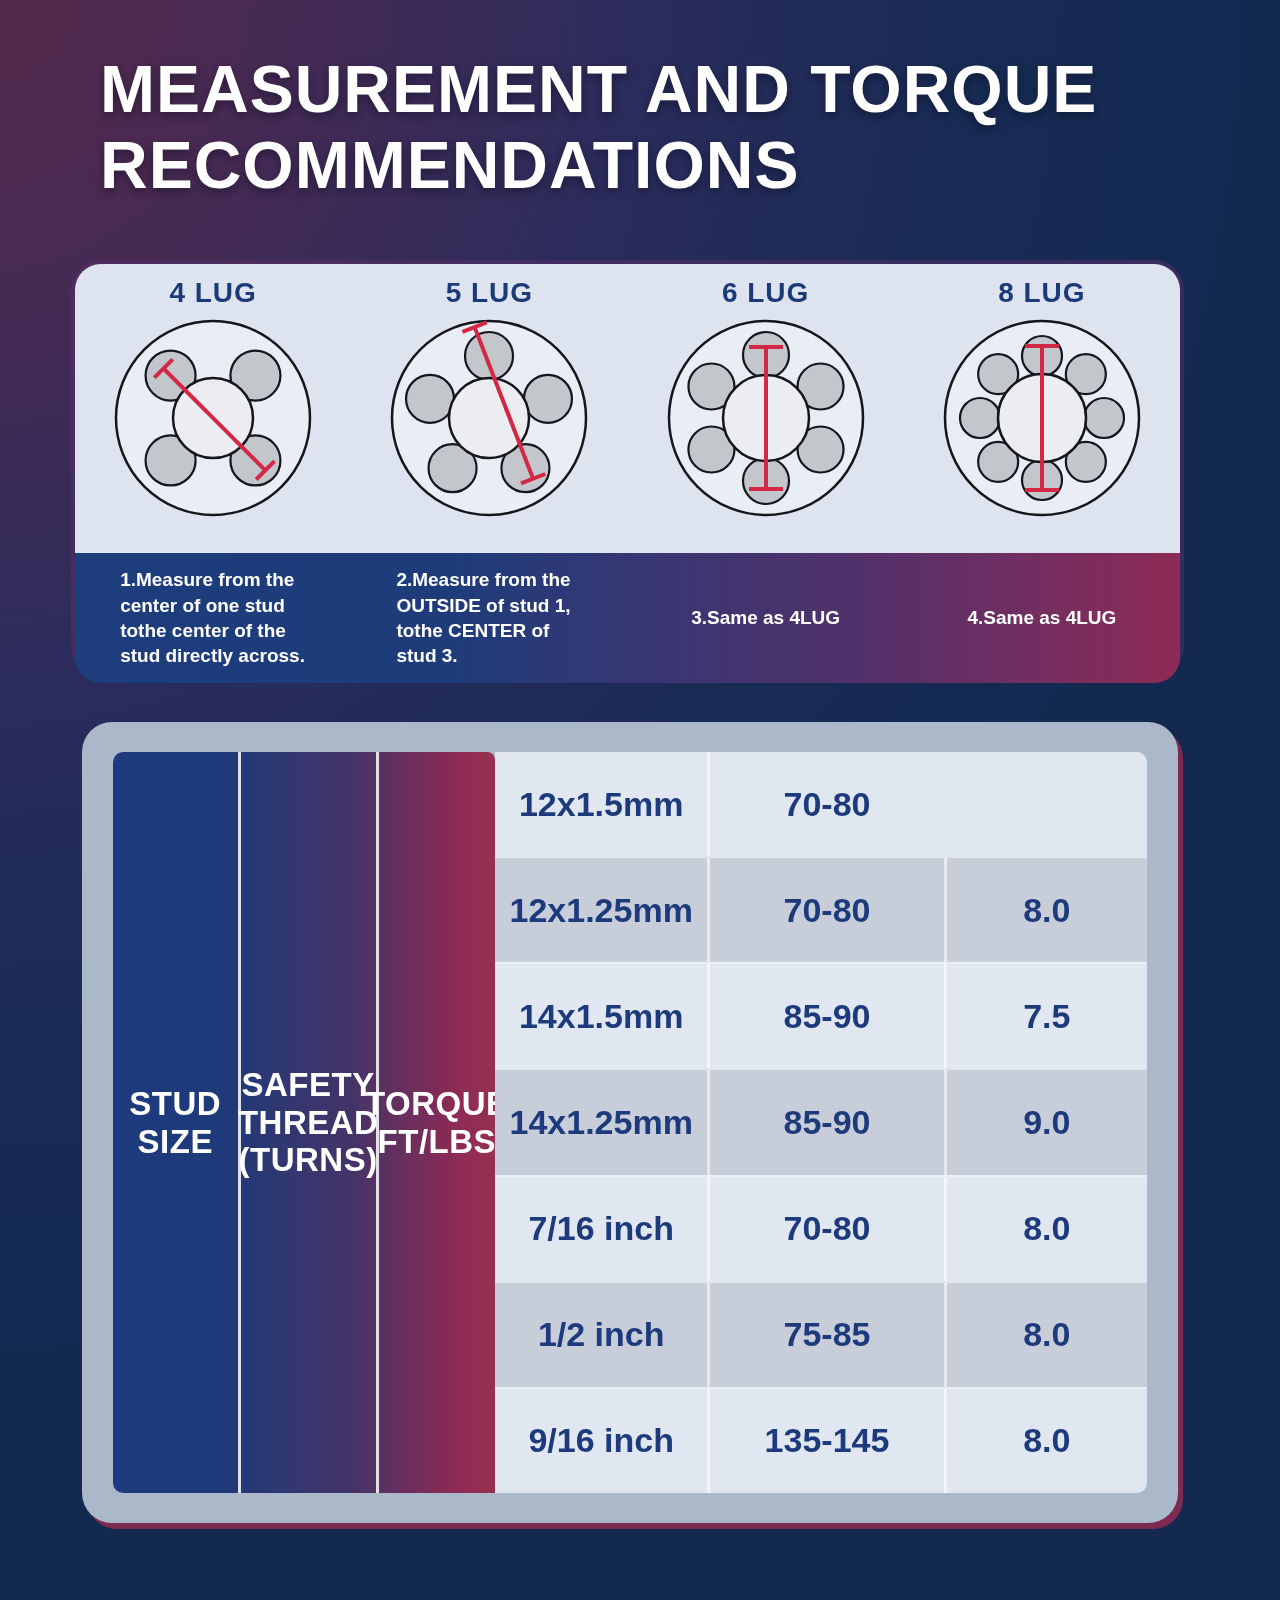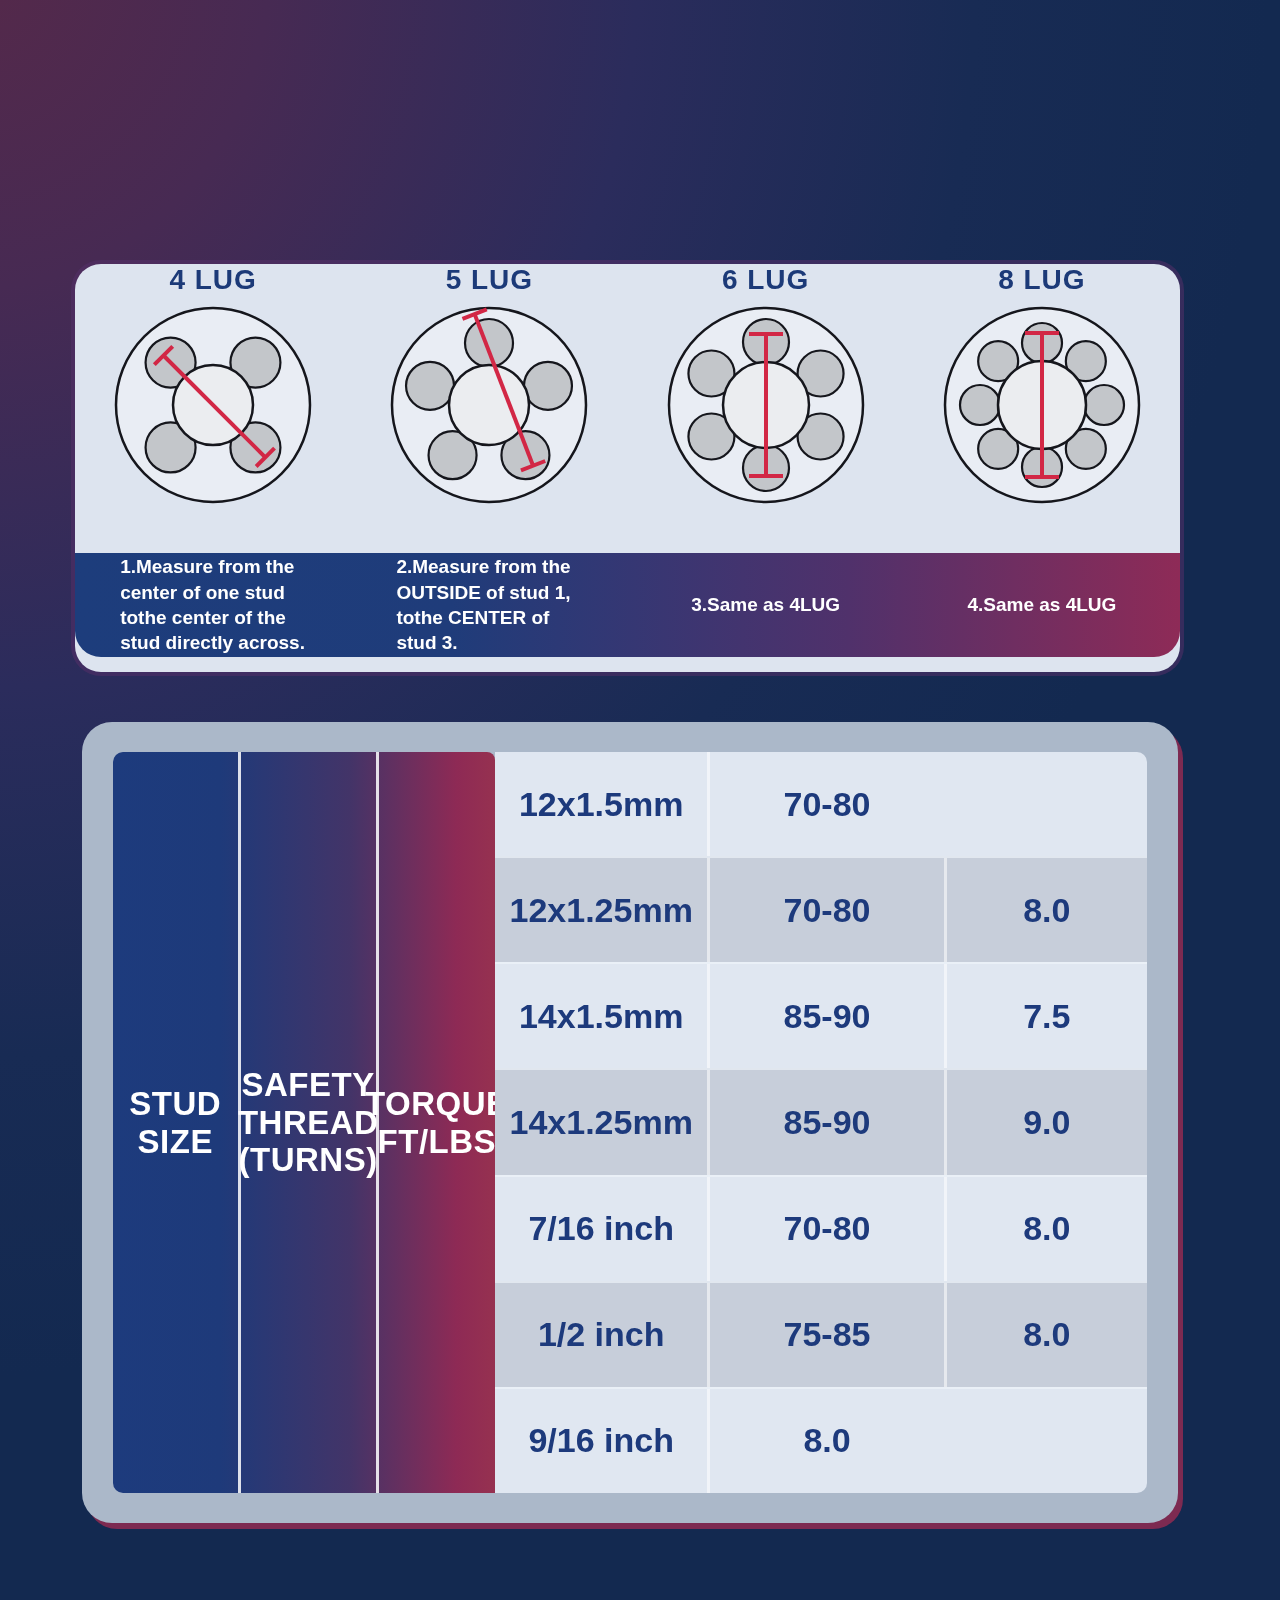--- a/index.html
+++ b/index.html
@@ -15,25 +15,25 @@
     color:#ffffff;font-size:66px;font-weight:800;line-height:1.15;
     letter-spacing:1px;text-shadow:0 4px 9px rgba(8,10,30,.45);
   }
   
   .panel{
     position:absolute;left:75px;top:264px;width:1105px;height:408px;
     border-radius:26px;background:#dde4ef;
     box-shadow:0 0 0 4px rgba(84,48,104,.55);
   }
   .panel-top{height:289px;display:flex;}
-  .lug-col{flex:1;display:flex;flex-direction:column;align-items:center;}
+  .lug-col{flex:1;display:flex;flex-direction:column;align-items:center;padding-top:13px;}
   .lug-label{font-size:28px;font-weight:700;color:#1c3a78;letter-spacing:1px;}
   .lug-col svg{margin-top:3px;}
   .caption-strip{
-    height:104px;border-radius:0 0 26px 26px;display:flex;align-items:center;
+    height:130px;border-radius:0 0 26px 26px;display:flex;align-items:center;
     background:linear-gradient(90deg,#1d3d7c 0%,#1f3c7a 34%,#50316b 70%,#8e2b57 100%);
   }
   .cap-col{flex:1;display:flex;justify-content:center;}
   .cap-text{color:#ffffff;font-size:19px;font-weight:700;line-height:1.33;width:186px;}
   .cap-text.single{width:auto;}
   
   .card{
     position:absolute;left:82px;top:722px;width:1096px;height:801px;
     background:#abb8c9;border-radius:30px;padding:30px 31px;
     box-shadow:5px 6px 0 #7d2a51;
@@ -57,20 +57,21 @@
     display:flex;align-items:center;justify-content:center;
     color:#1d3a7c;font-size:34px;font-weight:600;
   }
   .td + .td{border-left:3px solid rgba(255,255,255,.55);}
 </style>
 </head>
 <body>
 
 <div class="page">
 
+  <h1 class="title"><span>MEASUREMENT AND TORQUE</span><br><span>RECOMMENDATIONS</span></h1>
 
   <section class="panel">
     <div class="panel-top" id="lugRow">
         <div class="lug-col">
           <div class="lug-label">4 LUG</div>
           <svg width="212" height="212" viewBox="0 0 212 212">
             <circle cx="106" cy="106" r="97" fill="#e9edf4" stroke="#15161c" stroke-width="2.5"></circle>
             <circle cx="63.573593128807154" cy="63.57359312880715" r="25" fill="#c3c6ca" stroke="#15161c" stroke-width="2.2"></circle>
             <circle cx="148.42640687119285" cy="63.573593128807154" r="25" fill="#c3c6ca" stroke="#15161c" stroke-width="2.2"></circle>
             <circle cx="63.57359312880714" cy="148.42640687119285" r="25" fill="#c3c6ca" stroke="#15161c" stroke-width="2.2"></circle>
@@ -186,19 +187,20 @@
             <div class="td">70-80</div>
             <div class="td">8.0</div>
           </div>
           <div class="trow dark">
             <div class="td">1/2 inch</div>
             <div class="td">75-85</div>
             <div class="td">8.0</div>
           </div>
           <div class="trow light">
             <div class="td">9/16 inch</div>
+            <div class="td">135-145</div>
             <div class="td">8.0</div>
           </div>
         </div>
     </div>
   </section>
 
 </div>
 
 </body></html>

